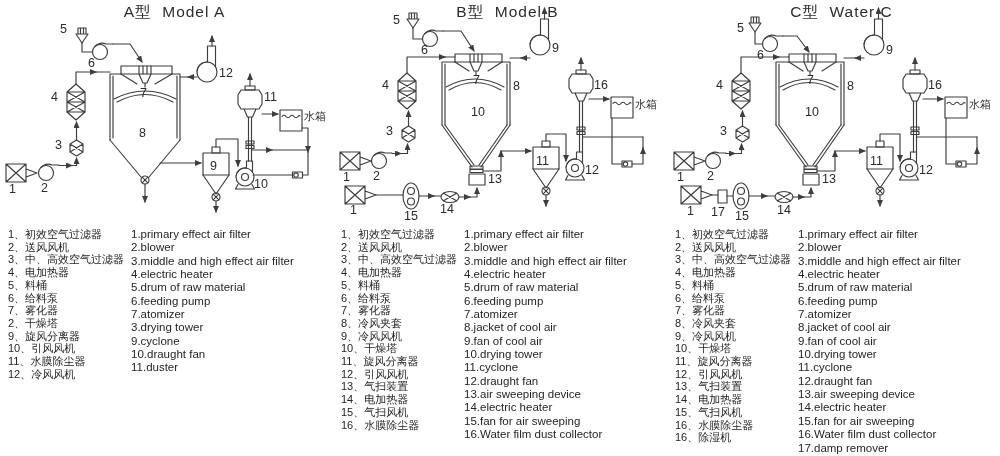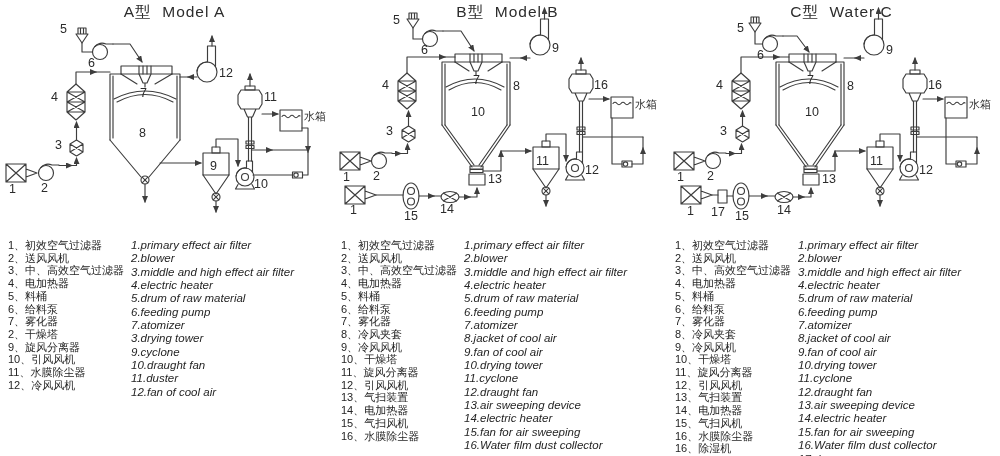--- a/index.html
+++ b/index.html
@@ -6,23 +6,23 @@
   body{width:1000px;height:456px;background:#ffffff;position:relative;overflow:hidden;
        font-family:"Liberation Sans","DejaVu Sans",sans-serif;}
   .panel{position:absolute;top:0;width:333px;height:456px;}
   .title{position:absolute;top:2px;left:8px;width:100%;text-align:center;
          font-size:15.5px;letter-spacing:1px;color:#2c2c2c;white-space:pre;}
   .dg{position:absolute;top:0;left:0;}
   .dg path,.dg rect,.dg circle,.dg ellipse,.dg line{fill:none;stroke:#3d3d3d;stroke-width:1.15;stroke-linecap:round;stroke-linejoin:round;}
   .dg .ah{fill:#3d3d3d;stroke:none;}
   .dg text{fill:#2b2b2b;stroke:none;font-size:12.5px;font-family:"Liberation Sans","DejaVu Sans",sans-serif;}
   .dg text.t2{font-size:11px;}
-  .legend{position:absolute;top:239px;left:8px;display:flex;color:#252525;}
+  .legend{position:absolute;top:228px;left:8px;display:flex;color:#252525;}
   .cn{width:123px;font-size:11px;line-height:12.7px;white-space:nowrap;}
-  .en{font-size:11.5px;line-height:13.35px;white-space:nowrap;font-style:italic;}
+  .en{font-size:11.5px;line-height:13.35px;white-space:nowrap;}
   .lg{white-space:nowrap;}
 </style>
 </head>
 <body>
 
 <svg class="dg" width="0" height="0" aria-hidden="true">
   <defs>
     <marker id="ar" markerWidth="8" markerHeight="7" refX="6" refY="3" orient="auto" markerUnits="userSpaceOnUse">
       <path class="ah" d="M0,0 L7,3 L0,6 Z"></path>
     </marker>
@@ -191,21 +191,20 @@
         <div class="lg">2.blower</div>
         <div class="lg">3.middle and high effect air filter</div>
         <div class="lg">4.electric heater</div>
         <div class="lg">5.drum of raw material</div>
         <div class="lg">6.feeding pump</div>
         <div class="lg">7.atomizer</div>
         <div class="lg">3.drying tower</div>
         <div class="lg">9.cyclone</div>
         <div class="lg">10.draught fan</div>
         <div class="lg">11.duster</div>
-        <div class="lg">12.fan of cool air</div>
       </div>
   </div>
 </div>
 
 <div class="panel" style="left:333px">
   <div class="title">B型  Model B</div>
   <svg class="dg" width="333" height="224" viewBox="0 0 333 224">
     <g>
         <use href="#hopper" x="74" y="13"></use>
         <path d="M80,28 V39 H89.5"></path>

